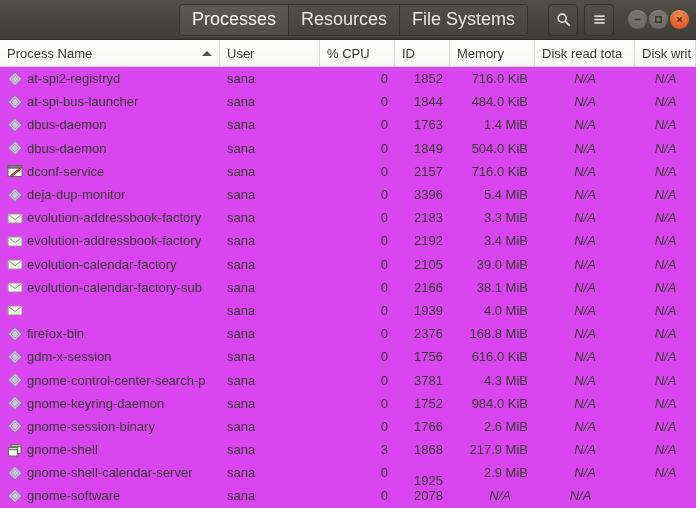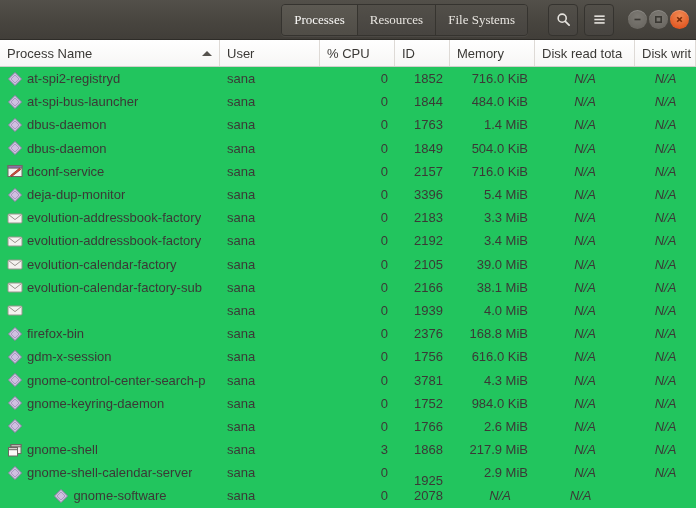--- a/index.html
+++ b/index.html
@@ -38,27 +38,26 @@
     border: 1px solid #35332f;
     border-radius: 4px;
     overflow: hidden;
     box-shadow: 0 1px 0 rgba(255,255,255,0.05);
   }
   .tabbtn {
     display: flex;
     align-items: center;
     justify-content: center;
     padding: 0 12px;
-    font-size: 13px;
+    font-size: 18px;
     color: #e8e5e0;
     background: linear-gradient(to bottom, #524f49 0%, #474440 100%);
     border-right: 1px solid #36342f;
     cursor: default;
     white-space: nowrap;
-    font-family: Liberation Serif, serif;
   }
   .tabbtn:last-child { border-right: none; }
   .tabbtn.active {
     background: linear-gradient(to bottom, #5c5952 0%, #504d47 100%);
     color: #fbfaf8;
   }
 
   .hdr-gap { width: 14px; }
 
   .iconbtn {
@@ -120,21 +119,21 @@
     width: 0; height: 0;
     border-left: 5px solid transparent;
     border-right: 5px solid transparent;
     border-bottom: 5px solid #56534e;
   }
 
   
   .rows {
     height: 441px;
     overflow: hidden;
-    background: #22c55e;
+    background: #d946ef;
   }
   .row {
     display: flex;
     height: 23.2px;
     box-sizing: border-box;
     font-size: 13px;
     color: #3b3936;
     align-items: center;
     cursor: default;
   }
@@ -470,20 +469,21 @@
         <div class="cell c-memory num" style="width: 85px;">984.0 KiB</div>
         <div class="cell c-dread na" style="width: 100px;">N/A</div>
         <div class="cell c-dwrite na" style="width: 61px;">N/A</div>
       </div>
       <div class="row">
         <div class="cell c-name pname" style="width: 220px;">
           <svg class="picon" viewBox="0 0 16 16">
             <path d="M8 1.4 L14.6 8 L8 14.6 L1.4 8 Z" fill="#cfc0e0" stroke="#8d7ba6" stroke-width="1"></path>
             <path d="M8 4 L12 8 L8 12 L4 8 Z" fill="none" stroke="#a694bd" stroke-width="0.9"></path>
           </svg>
+          <span class="label">gnome-session-binary</span>
         </div>
         <div class="cell c-user" style="width: 100px;">sana</div>
         <div class="cell c-cpu num" style="width: 75px;">0</div>
         <div class="cell c-id num" style="width: 55px;">1766</div>
         <div class="cell c-memory num" style="width: 85px; text-align: right;">2.6 MiB</div>
         <div class="cell c-dread na" style="width: 100px;">N/A</div>
         <div class="cell c-dwrite na" style="width: 61px;">N/A</div>
       </div>
       <div class="row">
         <div class="cell c-name pname" style="width: 220px;">
@@ -511,21 +511,21 @@
           <span class="label">gnome-shell-calendar-server</span>
         </div>
         <div class="cell c-user" style="width: 100px;">sana</div>
         <div class="cell c-cpu num" style="width: 75px;">0</div>
         <div class="cell c-id num" style="width: 55px; margin-top: 16px;">1925</div>
         <div class="cell c-memory num" style="width: 85px;">2.9 MiB</div>
         <div class="cell c-dread na" style="width: 100px;">N/A</div>
         <div class="cell c-dwrite na" style="width: 61px;">N/A</div>
       </div>
       <div class="row">
-        <div class="cell c-name pname" style="width: 220px; justify-content: center;">
+        <div class="cell c-name pname" style="width: 220px;">
           <svg class="picon" viewBox="0 0 16 16">
             <path d="M8 1.4 L14.6 8 L8 14.6 L1.4 8 Z" fill="#cfc0e0" stroke="#8d7ba6" stroke-width="1"></path>
             <path d="M8 4 L12 8 L8 12 L4 8 Z" fill="none" stroke="#a694bd" stroke-width="0.9"></path>
           </svg>
           <span class="label">gnome-software</span>
         </div>
         <div class="cell c-user" style="width: 100px;">sana</div>
         <div class="cell c-cpu num" style="width: 75px;">0</div>
         <div class="cell c-id num" style="width: 55px;">2078</div>
         <div class="cell c-dread na" style="width: 100px;">N/A</div>

